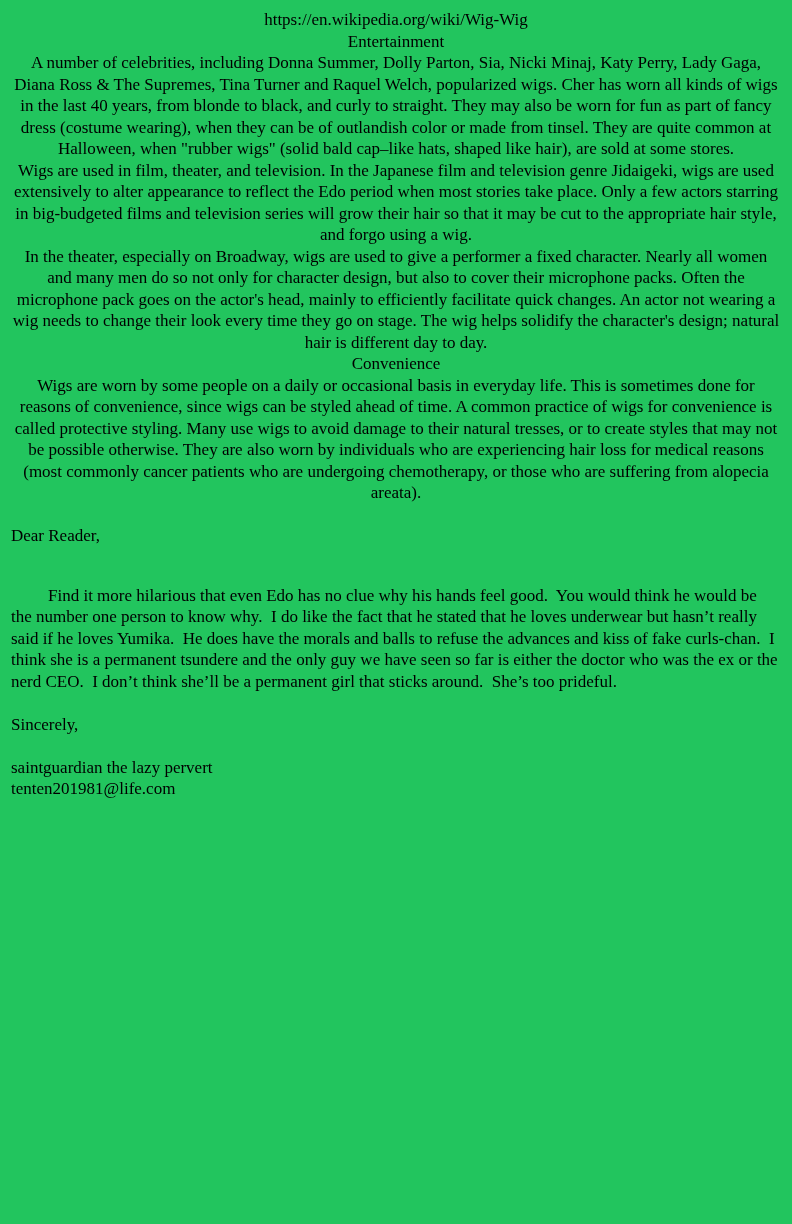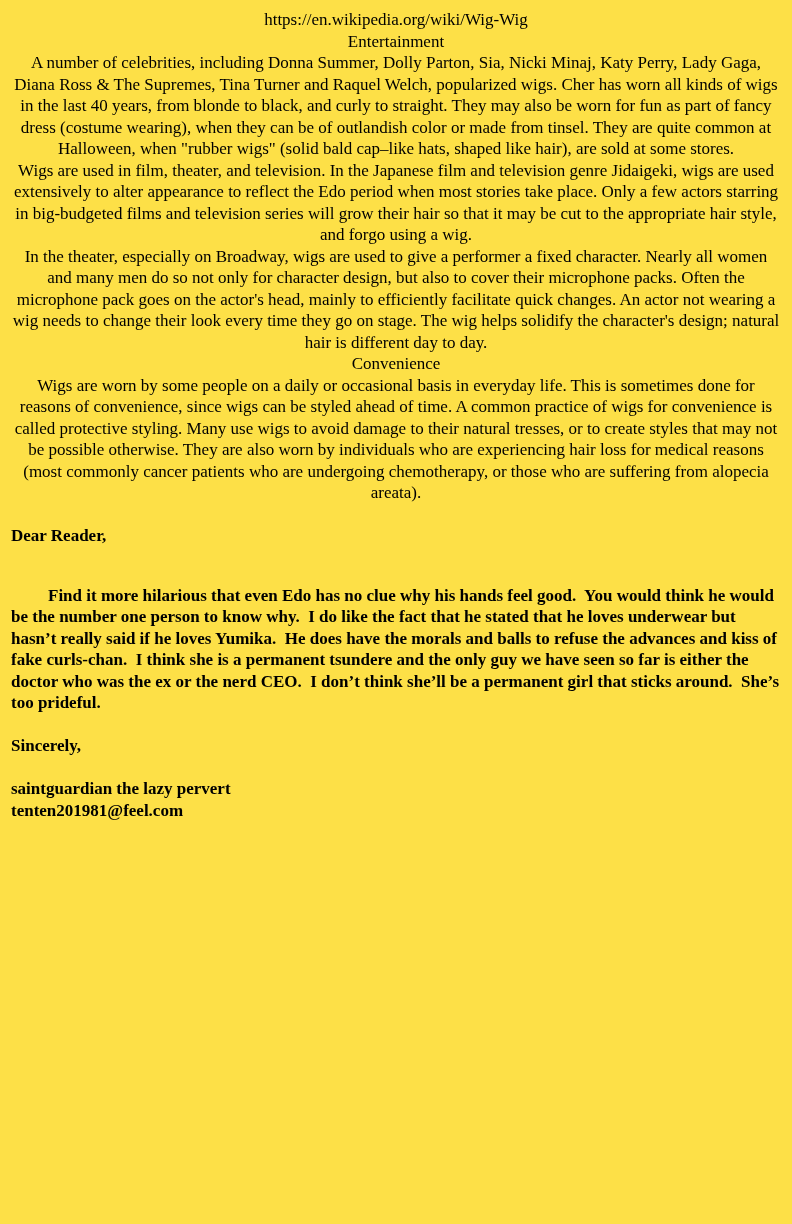--- a/index.html
+++ b/index.html
@@ -14,29 +14,28 @@
     color: #000000;
     font-family: "Liberation Serif", "DejaVu Serif", serif;
     font-size: 17px;
     line-height: 21.5px;
     overflow: hidden;
   }
   .page {
     width: 792px;
     height: 1224px;
     padding: 9px 11px 0 11px;
-    background: #fde047;
+    background: #22c55e;
   }
   p { margin: 0; }
   .centered {
     text-align: center;
   }
   .letter {
     text-align: left;
-    font-weight: bold;
   }
   .letter .salutation { margin-top: 21.5px; }
   .letter .indent {
     margin-top: 38px;
     text-indent: 37px;
     white-space: pre-wrap;
   }
   .letter .closing { margin-top: 21.5px; }
   .letter .sig-name { margin-top: 21.5px; }
   .letter .sig-email { margin-top: 0; }
@@ -67,16 +66,16 @@
     <p class="salutation">Dear Reader,</p>
 
     <p class="indent">Find it more hilarious that even Edo has no clue why his hands feel good.  You would think he would be the number one person to know why.  I do like the fact that he stated that he loves underwear but hasn’t really said if he loves Yumika.  He does have the morals and balls to refuse the advances and kiss of fake curls-chan.  I think she is a permanent tsundere and the only guy we have seen so far is either the doctor who was the ex or the nerd CEO.  I don’t think she’ll be a permanent girl that sticks around.  She’s too prideful.</p>
 
 
 
     <p class="closing">Sincerely,</p>
 
     <p class="sig-name">saintguardian the lazy pervert</p>
 
-    <p class="sig-email">tenten201981@feel.com</p>
+    <p class="sig-email">tenten201981@life.com</p>
   </div>
 
 </div>
 
 </body></html>

